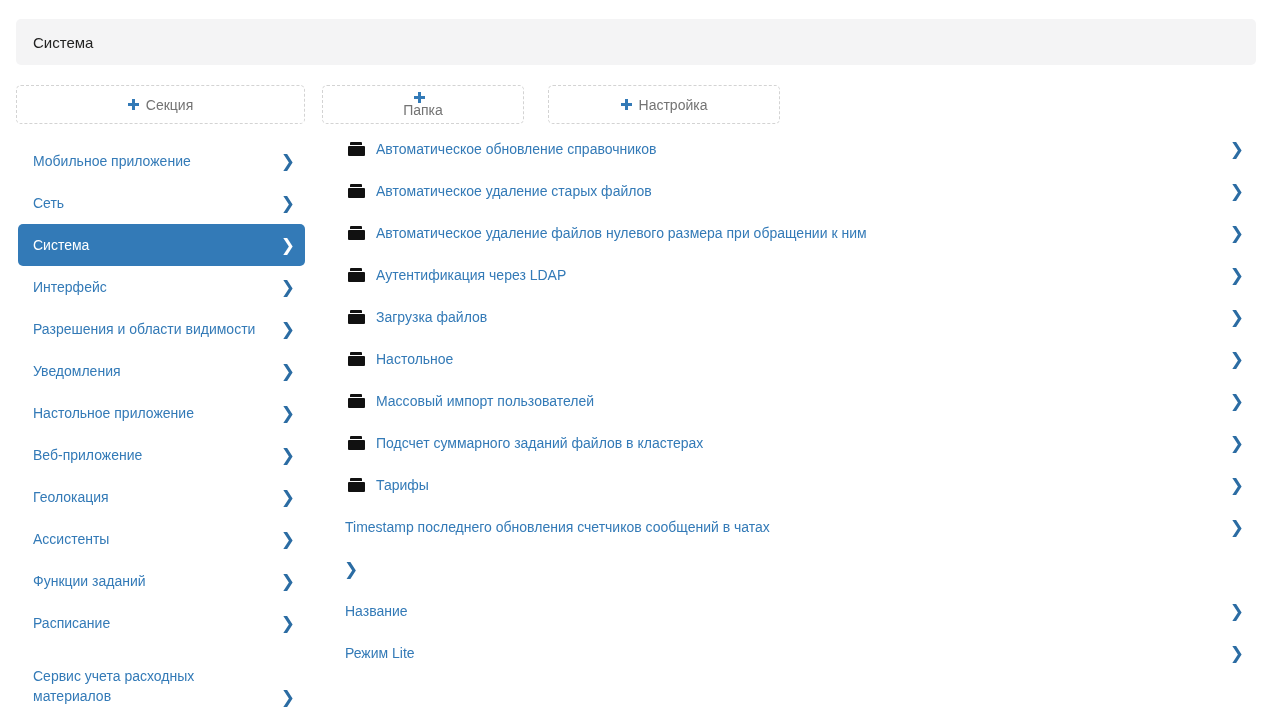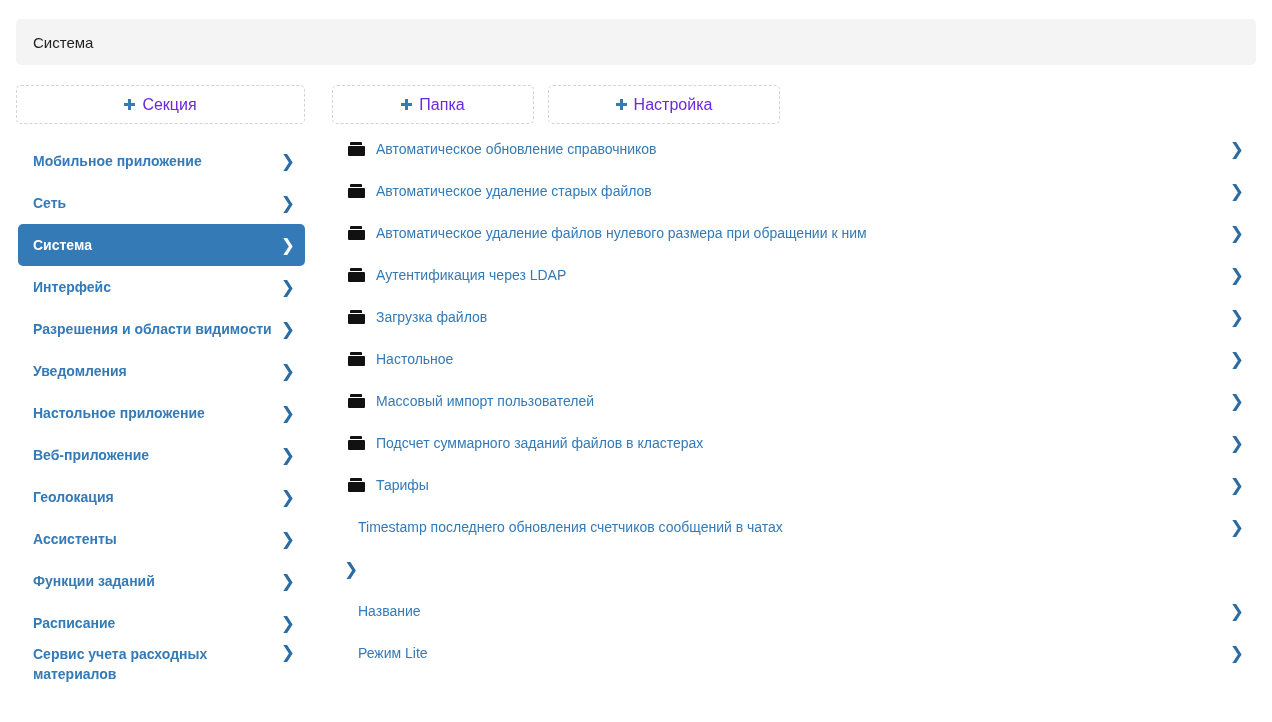--- a/index.html
+++ b/index.html
@@ -50,26 +50,26 @@
     top: 0;
     height: 39px;
     border: 1px dashed #d3d3d3;
     border-radius: 5px;
     background: #ffffff;
     box-sizing: border-box;
     display: flex;
     align-items: center;
     justify-content: center;
     cursor: pointer;
-    color: #6d28d9;
-    font-size: 16px;
+    color: #737373;
+    font-size: 14px;
     user-select: none;
   }
   .action-btn:nth-of-type(1) { left: 0px;   width: 289px; }
-  .action-btn:nth-of-type(2) { left: 316px; width: 202px; }
+  .action-btn:nth-of-type(2) { left: 306px; width: 202px; flex-direction: column; }
   .action-btn:nth-of-type(3) { left: 532px; width: 232px; }
 
   .plus-icon {
     display: inline-block;
     position: relative;
     width: 11px;
     height: 11px;
     margin-right: 7px;
     flex: none;
   }
@@ -101,31 +101,30 @@
     align-items: center;
     padding: 0 10px 0 15px;
     box-sizing: border-box;
     border-radius: 5px;
     cursor: pointer;
     color: #337ab7;
     font-size: 14px;
   }
   .sidebar-item.two-line {
     height: 62px;
-    align-items: flex-start;
+    align-items: flex-end;
   }
   .sidebar-item.selected {
     background: #337ab7;
     color: #ffffff;
   }
   .sidebar-item-label {
     flex: 1 1 auto;
     line-height: 20px;
     padding-right: 8px;
-    font-weight: bold;
   }
   .sidebar-chevron {
     flex: none;
     font-size: 17px;
     font-weight: bold;
     line-height: 1;
     color: #2b6ca3;
   }
   .sidebar-item.selected .sidebar-chevron { color: #ffffff; }
 
@@ -166,21 +165,21 @@
   .folder-icon::after {
     content: "";
     position: absolute;
     left: 0;
     top: 4px;
     width: 17px;
     height: 10px;
     background: #111111;
     border-radius: 1px;
   }
-  .list-row.no-icon .list-label { margin-left: 24px; }
+  .list-row.no-icon .list-label { margin-left: 11px; }
   .list-label {
     flex: 1 1 auto;
     color: #337ab7;
     font-size: 14px;
     line-height: 20px;
     white-space: nowrap;
     overflow: hidden;
     text-overflow: ellipsis;
   }
   .list-chevron {

